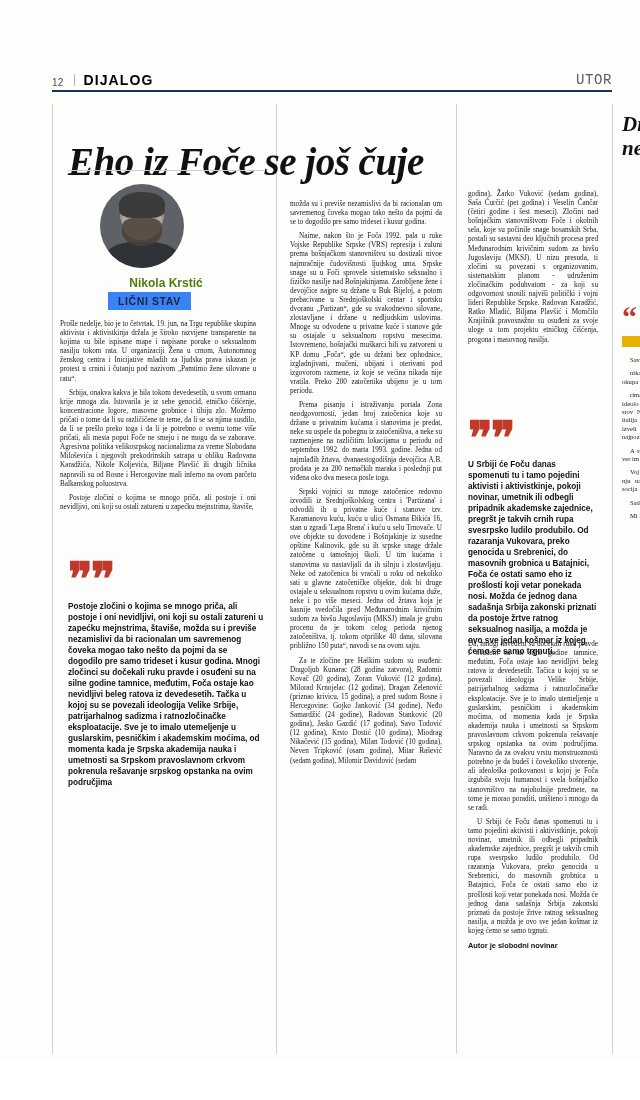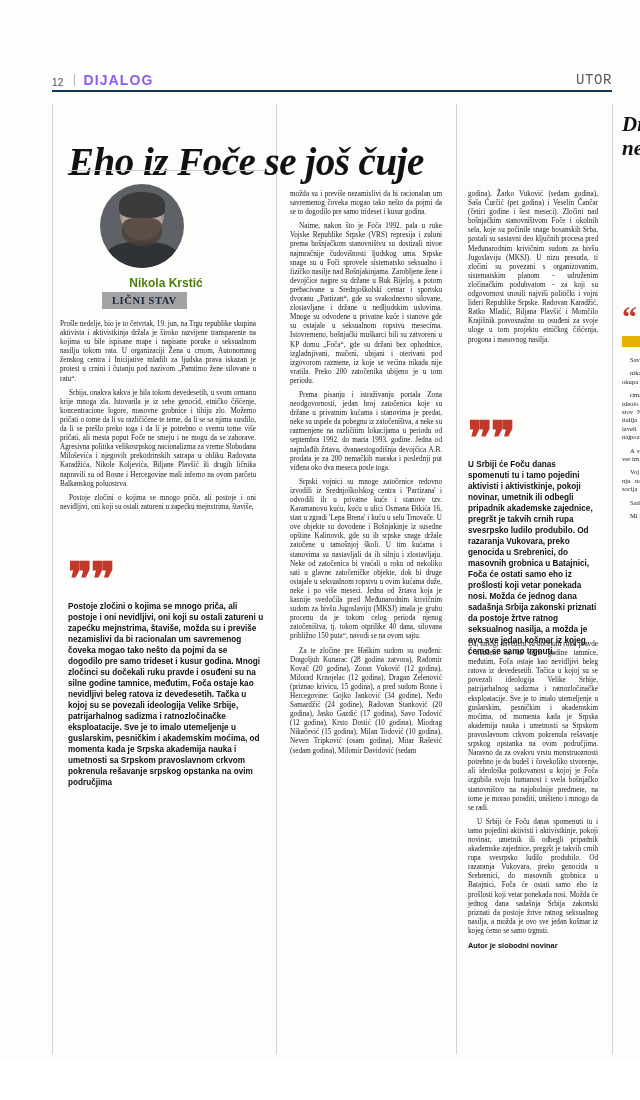--- a/index.html
+++ b/index.html
@@ -44,21 +44,21 @@
     width: 1px;
     height: 12px;
     background: #b5b5b5;
     margin: 0 9px 2px 0;
   }
   .section-name {
     font-family: "Liberation Sans", sans-serif;
     font-size: 14px;
     font-weight: bold;
     letter-spacing: 1.1px;
-    color: #8b5cf6;
+    color: #000000;
   }
   .dateline {
     margin-left: auto;
     font-family: Liberation Mono, monospace;
     font-size: 14px;
     letter-spacing: 0.6px;
     color: #5a5a5a;
   }
   .rule-top {
     position: absolute;
@@ -152,45 +152,45 @@
     top: 276px;
     width: 196px;
     text-align: center;
     font-family: "Liberation Sans", sans-serif;
     font-weight: bold;
     font-size: 12px;
     color: #4d7c0f;
   }
   .author-kicker {
     position: absolute;
-    left: 102px;
+    left: 108px;
     top: 292px;
-    background: #a3a3a3;
+    background: #3b82f6;
     color: #15243f;
-    font-family: Liberation Serif, serif;
+    font-family: Liberation Sans, sans-serif;
     font-weight: bold;
     font-size: 10.5px;
     letter-spacing: 0.6px;
     padding: 3px 10px 3px 10px;
   }
 
   
   .col {
     position: absolute;
     font-size: 7.2px;
     line-height: 9.1px;
     text-align: justify;
     color: #202020;
     font-family: "Liberation Serif", serif;
   }
   .col p { margin: 0 0 5px 0; text-indent: 9px; }
   .col p.noindent { text-indent: 0; }
 
   .col1 { left: 60px; top: 320px; width: 196px; }
-  .col2 { left: 290px; top: 190px; width: 152px; }
+  .col2 { left: 290px; top: 200px; width: 152px; }
   .col3 { left: 468px; top: 190px; width: 130px; }
 
   
   .quotemark {
     font-family: "Liberation Serif", serif;
     font-weight: bold;
     font-size: 46px;
     line-height: 30px;
     color: #c0392b;
     letter-spacing: -2px;

